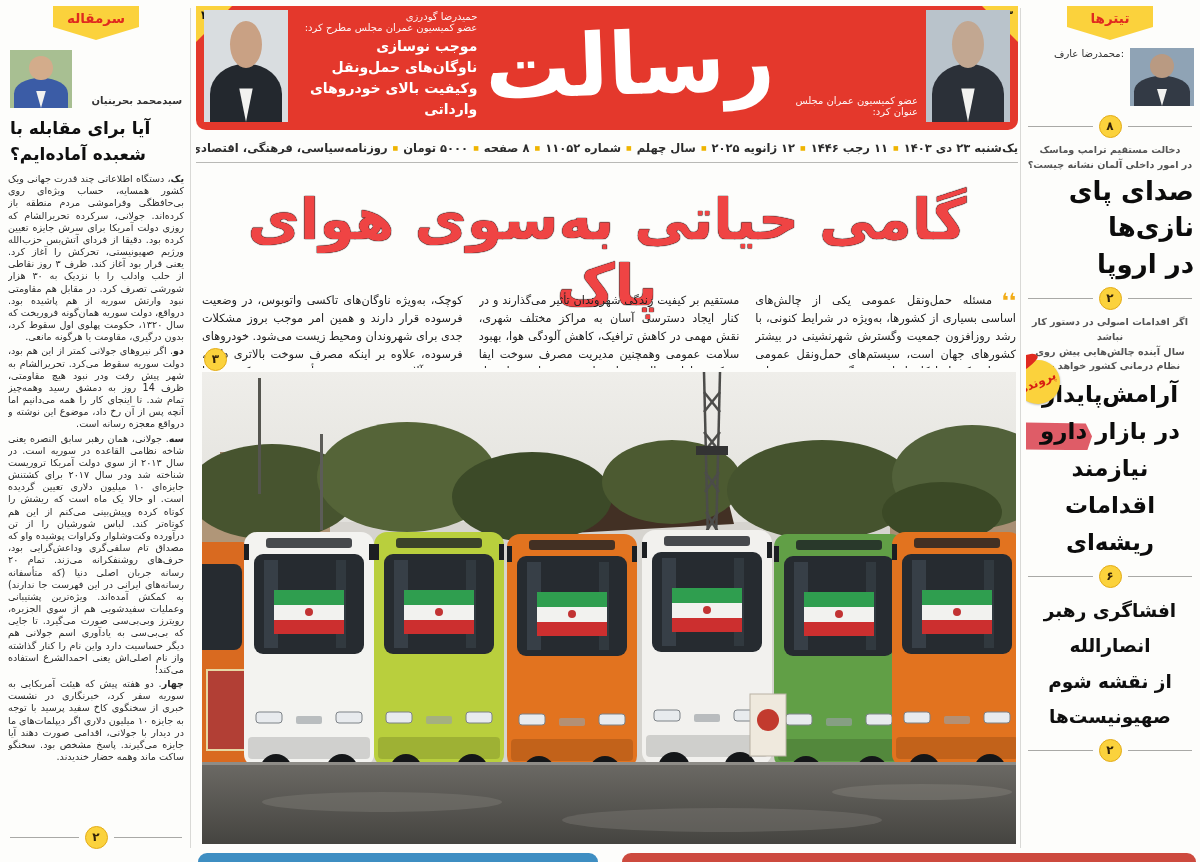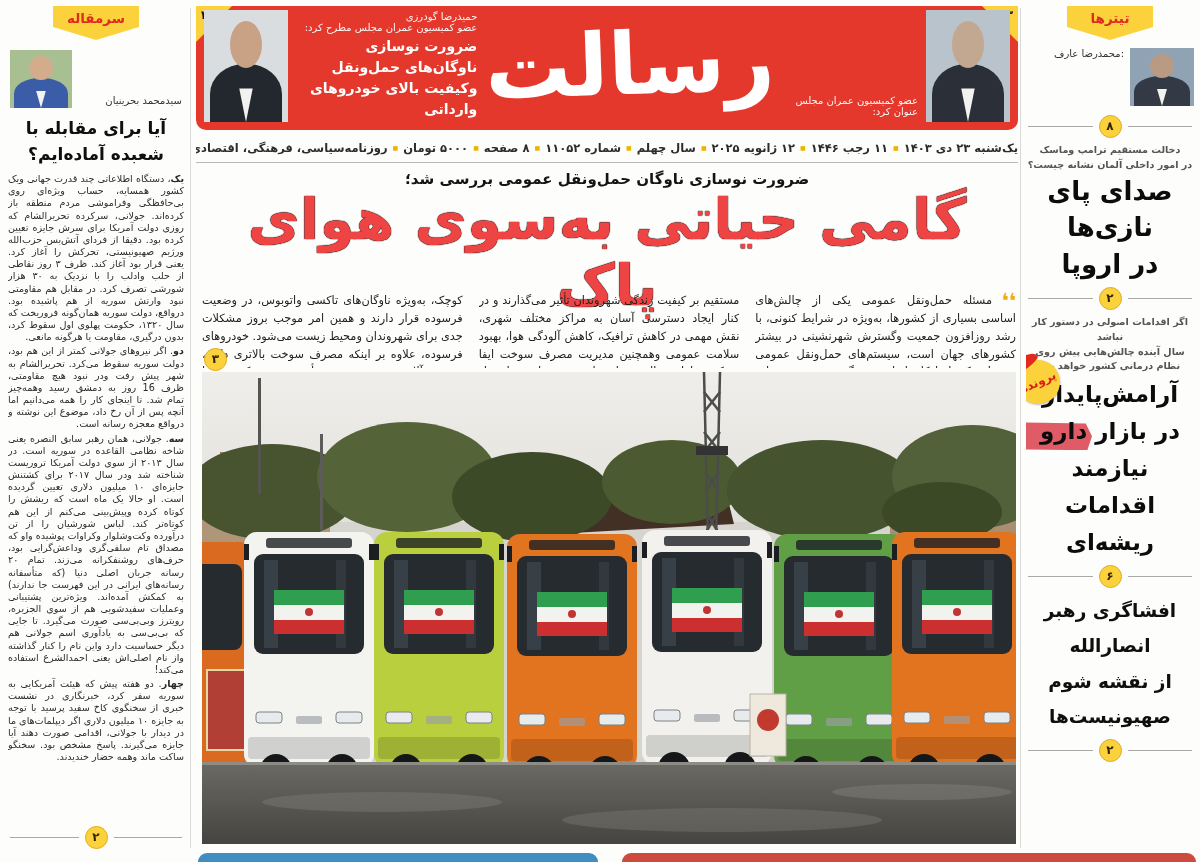--- a/index.html
+++ b/index.html
@@ -21,24 +21,24 @@
 
   
   .pp{position:relative;overflow:hidden;background:var(--pbg,#ccd2d6);flex:0 0 auto;}
   .pp i{display:block;position:absolute;}
   .pp .head{width:38%;height:42%;border-radius:50%;background:var(--skin,#c9a184);top:10%;left:31%;}
   .pp .body{width:86%;height:56%;border-radius:48% 48% 0 0;background:var(--suit,#23282e);bottom:-4%;left:7%;}
   .pp .shirt{bottom:0;left:42%;width:16%;height:30%;background:#f2f2f0;clip-path:polygon(0 0,100% 0,50% 100%);}
 
   
   .edit-col{position:absolute;left:8px;top:6px;width:176px;height:848px;display:flex;flex-direction:column;}
-  .author-row{display:flex;align-items:flex-end;gap:6px;margin:10px 2px 6px;direction:ltr;}
+  .author-row{display:flex;align-items:flex-end;gap:6px;margin:10px 2px 6px;direction:ltr;font-weight:bold;}
   .author-row .pp{width:62px;height:58px;}
   .author-name{flex:1;font-size:10px;color:#333;text-align:right;padding-bottom:2px;}
-  .edit-title{margin:2px 2px 6px;font-size:17px;line-height:1.5;font-weight:bold;color:#0f0f0f;text-align:center;}
+  .edit-title{margin:2px 2px 6px;font-size:17px;line-height:1.5;font-weight:bold;color:#0f0f0f;text-align:left;}
   .edit-body{flex:1;overflow:hidden;font-size:9.6px;line-height:1.27;color:#2a2a2a;text-align:justify;}
   .edit-body p{margin:0 0 2px;}
   .edit-body b{font-weight:bold;}
 
   
   .masthead{position:absolute;left:196px;top:6px;width:822px;height:124px;background:#e4382c;
             border-radius:10px;display:flex;align-items:stretch;direction:ltr;}
   .corner{position:absolute;top:0;width:0;height:0;}
   .corner-l{left:0;border-top:36px solid #fbd23c;border-right:36px solid transparent;}
   .corner-r{right:0;border-top:36px solid #fbd23c;border-left:36px solid transparent;}
@@ -73,21 +73,21 @@
   
   .photo-main{position:absolute;left:202px;top:372px;width:814px;height:472px;margin:0;background:#e9e8e4;}
   .photo-main svg{display:block;width:100%;height:100%;}
 
   
   .sidebar{position:absolute;left:1026px;top:6px;width:168px;height:850px;display:flex;flex-direction:column;overflow:hidden;}
   .sb-author-row{display:flex;align-items:flex-start;gap:6px;margin:8px 0 4px;direction:ltr;}
   .sb-author-row .pp{width:64px;height:58px;}
   .sb-name{flex:1;font-size:10px;color:#333;text-align:right;padding-bottom:1px;}
   .t-md{font-size:17.5px;font-weight:bold;line-height:1.5;text-align:center;color:#0f0f0f;}
-  .t-xl div{font-size:26px;font-weight:bold;line-height:1.4;text-align:center;color:#0c0c0c;}
+  .t-xl div{font-size:26px;font-weight:bold;line-height:1.4;text-align:right;color:#0c0c0c;}
   .t-lg3{position:relative;margin-top:2px;}
   .t-lg3 div{font-size:23px;font-weight:bold;line-height:1.6;text-align:center;color:#0c0c0c;position:relative;z-index:2;}
   .sb-kicker div{font-size:9.6px;font-weight:bold;color:#555;text-align:center;line-height:1.55;}
   .sticker{position:absolute;left:-10px;top:-16px;width:44px;height:44px;border-radius:50%;background:#fbd23c;
            color:#d81f12;font-size:12px;font-weight:bold;display:flex;align-items:center;justify-content:center;
            transform:rotate(-24deg);z-index:3;box-shadow:0 1px 2px rgba(0,0,0,.25);}
   .sticker::before{content:"";position:absolute;top:-7px;left:2px;width:30px;height:12px;background:#e02a1f;
            border-radius:50% 50% 50% 50%/70% 70% 30% 30%;transform:rotate(-12deg);z-index:-1;}
   .red-tag{position:absolute;left:-12px;top:46px;width:78px;height:28px;background:#dc4a57;z-index:1;
            clip-path:polygon(0 0,92% 4%,100% 50%,94% 100%,0 96%);opacity:.9;}
@@ -110,21 +110,21 @@
       <div class="pp" style="--pbg:#a8bf92;--skin:#d3ac8b;--suit:#3b5ca6;">
           <i class="body"></i>
           <i class="head"></i>
           <i class="shirt"></i>
         </div>
       <div class="author-name">سیدمحمد بحرینیان</div>
     </div>
     <h3 class="edit-title">آیا برای مقابله با شعبده آماده‌ایم؟</h3>
     <div class="edit-body">
       <p><b>یک</b><span>، دستگاه اطلاعاتی چند قدرت جهانی ویک کشور همسایه، حساب ویژه‌ای روی بی‌حافظگی وفراموشی مردم منطقه باز کرده‌اند. جولانی، سرکرده تحریرالشام که روزی دولت آمریکا برای سرش جایزه تعیین کرده بود. دقیقا از فردای آتش‌بس حزب‌الله ورژیم صهیونیستی، تحرکش را آغاز کرد. یعنی قرار بود آغاز کند. ظرف ۳ روز نقاطی از حلب وادلب را با نزدیک به ۳۰ هزار شورشی تصرف کرد. در مقابل هم مقاومتی نبود وارتش سوریه از هم پاشیده بود. درواقع، دولت سوریه همان‌گونه فروریخت که سال ۱۳۲۰، حکومت پهلوی اول سقوط کرد، بدون درگیری، مقاومت یا هرگونه مانعی.</span></p>
-      <p><b>دو</b><span>. اگر نیروهای جولانی کمتر از این هم بود، دولت سوریه سقوط می‌کرد. تحریرالشام به شهر پیش رفت ودر نبود هیچ مقاومتی، ظرف 16 روز به دمشق رسید وهمه‌چیز تمام شد. تا اینجای کار را همه می‌دانیم اما آنچه پس از آن رخ داد، موضوع این نوشته و درواقع معجزه رسانه است.</span></p>
+      <p><b>دو</b><span>. اگر نیروهای جولانی کمتر از این هم بود، دولت سوریه سقوط می‌کرد. تحریرالشام به شهر پیش رفت ودر نبود هیچ مقاومتی، ظرف 14 روز به دمشق رسید وهمه‌چیز تمام شد. تا اینجای کار را همه می‌دانیم اما آنچه پس از آن رخ داد، موضوع این نوشته و درواقع معجزه رسانه است.</span></p>
       <p><b>سه</b><span>. جولانی، همان رهبر سابق النصره یعنی شاخه نظامی القاعده در سوریه است. در سال ۲۰۱۳ از سوی دولت آمریکا تروریست شناخته شد ودر سال ۲۰۱۷ برای کشتنش جایزه‌ای ۱۰ میلیون دلاری تعیین گردیده است. او حالا یک ماه است که ریشش را کوتاه کرده وپیش‌بینی می‌کنم از این هم کوتاه‌تر کند. لباس شورشیان را از تن درآورده وکت‌وشلوار وکراوات پوشیده واو که مصداق تام سلفی‌گری وداعش‌گرایی بود، حرف‌های روشنفکرانه می‌زند. تمام ۲۰ رسانه جریان اصلی دنیا (که متأسفانه رسانه‌های ایرانی در این فهرست جا ندارند) به کمکش آمده‌اند. ویژه‌ترین پشتیبانی وعملیات سفیدشویی هم از سوی الجزیره، رویترز وبی‌بی‌سی صورت می‌گیرد. تا جایی که بی‌بی‌سی به یادآوری اسم جولانی هم دیگر حساسیت دارد واین نام را کنار گذاشته واز نام اصلی‌اش یعنی احمدالشرع استفاده می‌کند!</span></p>
       <p><b>چهار</b><span>. دو هفته پیش که هیئت آمریکایی به سوریه سفر کرد، خبرنگاری در نشست خبری از سخنگوی کاخ سفید پرسید با توجه به جایزه ۱۰ میلیون دلاری اگر دیپلمات‌های ما در دیدار با جولانی، اقدامی صورت دهند آیا جایزه می‌گیرند. پاسخ مشخص بود. سخنگو ساکت ماند وهمه حضار خندیدند.</span></p>
     </div>
     <div class="badge-row">
       <span class="rule"></span>
         <span class="badge">۲</span>
         <span class="rule"></span>
     </div>
   </aside>
 
@@ -142,21 +142,21 @@
     <div class="m-story">
       <div class="pp" style="--pbg:#d9dde0;--skin:#c9a184;--suit:#23282e;">
           <i class="body"></i>
           <i class="head"></i>
           <i class="shirt"></i>
         </div>
       <div class="m-text">
         <div class="m-name">حمیدرضا گودرزی</div>
         <div class="m-kicker">عضو کمیسیون عمران مجلس مطرح کرد:</div>
         <div class="m-title">
-          <div>ضرورت نوسازی</div>
+          <div>موجب نوسازی</div>
           <div>ناوگان‌های حمل‌ونقل</div>
           <div>وکیفیت بالای خودروهای وارداتی</div>
         </div>
       </div>
     </div>
 
     <div class="logo">رسالت</div>
 
     <div class="m-story">
       <div class="m-text">
@@ -176,21 +176,20 @@
     <span class="dl-item">۱۱ رجب ۱۴۴۶</span>
     <span class="dl-item">۱۲ ژانویه ۲۰۲۵</span>
     <span class="dl-item">سال چهلم</span>
     <span class="dl-item">شماره ۱۱۰۵۲</span>
     <span class="dl-item">۸ صفحه</span>
     <span class="dl-item">۵۰۰۰ تومان</span>
     <span class="dl-item">روزنامه‌سیاسی، فرهنگی، اقتصادی و اجتماعی صبح ایران</span>
 
   </div>
 
-  <div class="kicker">ضرورت نوسازی ناوگان حمل‌ونقل عمومی بررسی شد؛</div>
   <h1 class="headline">گامی حیاتی به‌سوی هوای پاک</h1>
 
   <div class="lead">
     <div class="lead-col first">مسئله حمل‌ونقل عمومی یکی از چالش‌های اساسی بسیاری از کشورها، به‌ویژه در شرایط کنونی، با رشد روزافزون جمعیت وگسترش شهرنشینی در بیشتر کشورهای جهان است، سیستم‌های حمل‌ونقل عمومی به‌عنوان یکی از ارکان اساسی زندگی شهری به حساب می‌آیند. این سیستم‌ها به طور</div>
     <div class="lead-col">مستقیم بر کیفیت زندگی شهروندان تأثیر می‌گذارند و در کنار ایجاد دسترسی آسان به مراکز مختلف شهری، نقش مهمی در کاهش ترافیک، کاهش آلودگی هوا، بهبود سلامت عمومی وهمچنین مدیریت مصرف سوخت ایفا می‌کنند. با این حال، بسیاری از سیستم‌های حمل‌ونقل عمومی در شهرهای بزرگ و</div>
     <div class="lead-col">کوچک، به‌ویژه ناوگان‌های تاکسی واتوبوس، در وضعیت فرسوده قرار دارند و همین امر موجب بروز مشکلات جدی برای شهروندان ومحیط زیست می‌شود. خودروهای فرسوده، علاوه بر اینکه مصرف سوخت بالاتری دارند، به‌شدت آلاینده بوده و درنتیجه تأثیر منفی بر کیفیت هوا وسلامت عمومی دارند.</div>
     <span class="lead-orn">❛❛</span>
     <span class="badge lead-badge">۳</span>
   </div>
 

